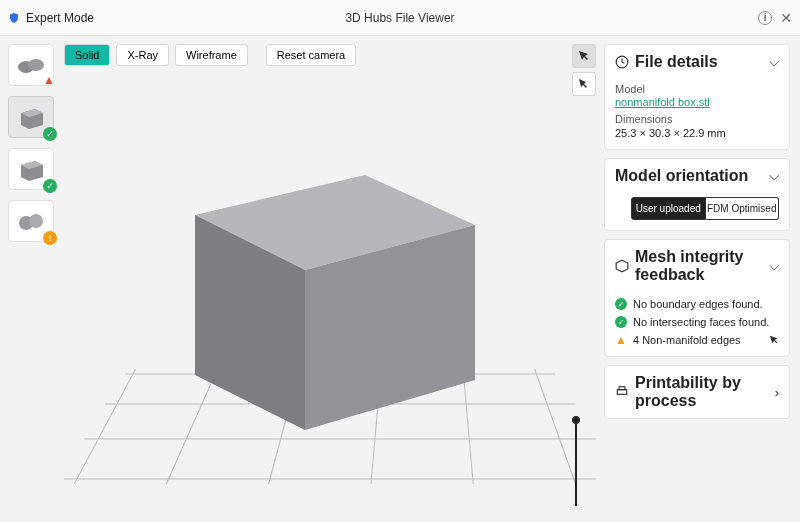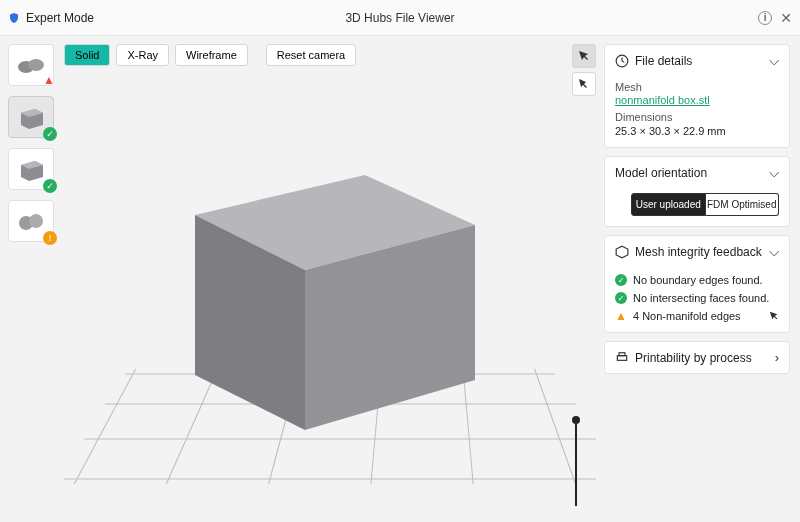--- a/index.html
+++ b/index.html
@@ -24,21 +24,21 @@
 .canvas { position: absolute; inset: 40px 8px 8px 2px; }
 .grid { position:absolute; left:0; right:0; bottom:10px; height:160px; }
 .cube-svg { position:absolute; left:50%; top:52%; transform:translate(-50%,-58%); }
 .viewer-icons { position: absolute; top: 8px; right: 8px; display:flex; flex-direction:column; gap:4px; }
 .icon-sq { width:24px; height:24px; border:1px solid #d6d6d6; border-radius:3px; background:#fff; display:flex; align-items:center; justify-content:center; font-size:13px; cursor:pointer; }
 .icon-sq.active { background:#ddd; }
 .scale-marker { position:absolute; right:14px; bottom:18px; width:12px; height:90px; }
 .side { width: 196px; padding: 8px 10px 8px 0; display:flex; flex-direction:column; gap:8px; }
 .panel { background:#fff; border:1px solid #e2e2e2; border-radius:4px; }
 .panel-head { display:flex; align-items:center; padding:8px 10px; gap:6px; cursor:pointer; }
-.panel-head .title { font-weight:400; font-size:12px; flex:1; }
+.panel-head .title { font-weight:700; font-size:16px; flex:1; }
 .chev { font-size:13px; color:#333; }
 .panel-body { padding: 0 10px 10px 10px; }
 .field-label { font-size:11px; color:#555; margin-top:4px; }
 .link { color:#1b9e77; text-decoration:underline; font-size:11px; }
 .dim-val { font-size:11px; margin-top:2px; }
 .seg { display:flex; margin-top:4px;padding-left:16px; }
 .seg div { flex:1; text-align:center; font-size:10px; padding:5px 0; border:1px solid #333; cursor:pointer; }
 .seg .seg-left { background:#222; color:#fff; border-radius:3px 0 0 3px; }
 .seg .seg-right { background:#fff; color:#222; border-radius:0 3px 3px 0; border-left:none; }
 .check-row { display:flex; align-items:center; gap:6px; font-size:11px; margin-top:6px; }
@@ -147,21 +147,21 @@
     <div class="panel">
       <div class="panel-head">
         <svg width="14" height="14" viewBox="0 0 24 24">
             <circle cx="12" cy="12" r="10" fill="none" stroke="#333" stroke-width="2"></circle>
             <path d="M12 6v6l4 2" stroke="#333" stroke-width="2" fill="none"></path>
           </svg>
         <span class="title">File details</span>
         <span class="chev">⌵</span>
       </div>
       <div class="panel-body">
-        <div class="field-label">Mesh</div>
+        <div class="field-label">Model</div>
         <a class="link" href="#">nonmanifold box.stl</a>
         <div class="field-label" style="">Dimensions</div>
         <div class="dim-val">25.3 × 30.3 × 22.9 mm</div>
       </div>
     </div>
 
     <div class="panel">
       <div class="panel-head">
         <span class="title">Model orientation</span>
         <span class="chev">⌵</span>

